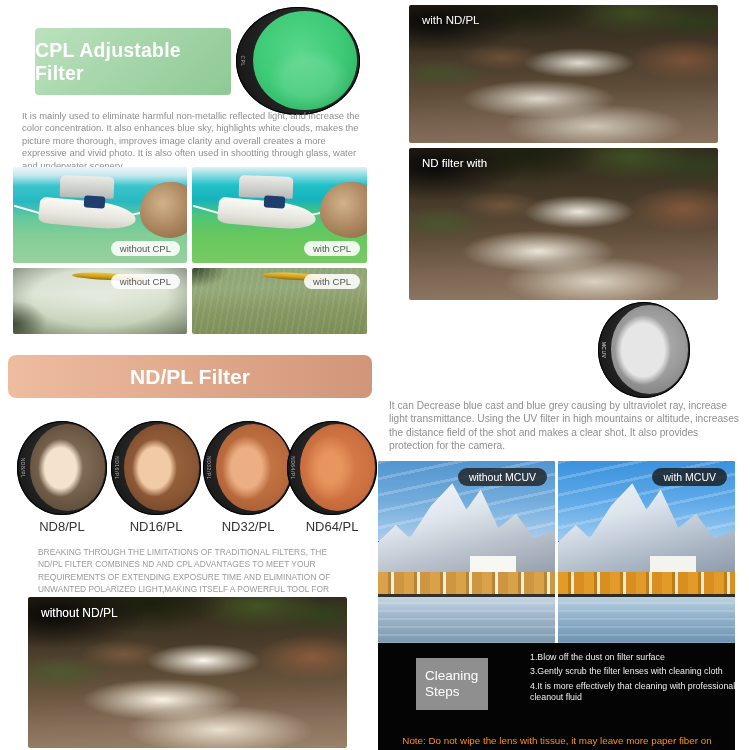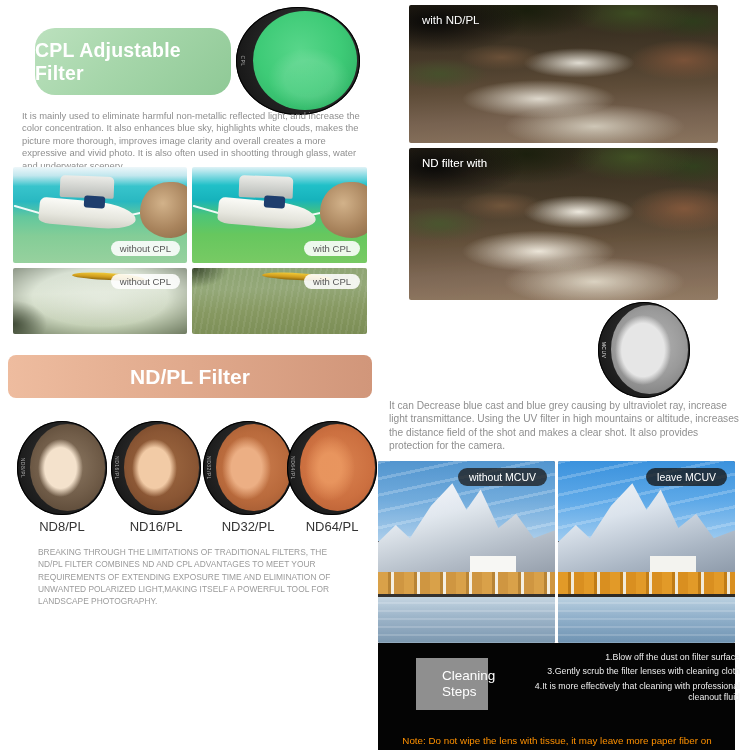--- a/index.html
+++ b/index.html
@@ -4,21 +4,21 @@
 <style>
   html,body{margin:0;padding:0;background:#ffffff;}
   #canvas{
     position:relative;width:750px;height:750px;background:#ffffff;overflow:hidden;
     font-family:"Liberation Sans","DejaVu Sans",sans-serif;
   }
   .abs{position:absolute;}
 
   
   .cpl-badge{
-    left:35px;top:28px;width:196px;height:67px;border-radius:20px;
+    left:35px;top:28px;width:196px;height:67px;border-radius:4px;
     background:linear-gradient(135deg,#bce1be 0%,#a6d6aa 45%,#8fc996 100%);
     color:#ffffff;font-size:19.5px;font-weight:bold;
     display:flex;align-items:center;justify-content:center;letter-spacing:.2px;
   }
   .nd-banner{
     left:8px;top:355px;width:364px;height:43px;border-radius:8px;
     background:linear-gradient(90deg,#eebc9f 0%,#e0a98c 50%,#d1967a 100%);
     color:#ffffff;font-size:21px;font-weight:bold;
     display:flex;align-items:center;justify-content:center;
   }
@@ -140,24 +140,24 @@
     border-bottom:3px solid #2e2a24;}
   .fj-water{position:absolute;left:0;top:73%;width:100%;height:27%;z-index:1;
     background:
      repeating-linear-gradient(180deg,rgba(255,255,255,.16) 0 2px,rgba(255,255,255,0) 2px 8px),
      linear-gradient(180deg,#c2d6e4 0%,#93b2cc 45%,#6f93b2 100%);}
 
   
   .cleaning{left:378px;top:643px;width:357px;height:107px;background:#040404;}
   .clean-box{position:absolute;left:38px;top:15px;width:72px;height:52px;background:#8f8f8f;
     color:#ffffff;font-size:13.5px;line-height:1.2;display:flex;align-items:center;
-    padding-left:26px;box-sizing:border-box;}
+    padding-left:9px;box-sizing:border-box;}
   .clean-steps{position:absolute;left:152px;top:9px;width:210px;color:#ededed;
     font-size:8.8px;line-height:1.34;}
-  .clean-steps p{margin:0 0 2.5px 0;text-align:right;}
+  .clean-steps p{margin:0 0 2.5px 0;}
   .clean-note{position:absolute;left:24px;top:91px;width:310px;text-align:center;
     color:#ff9100;font-size:9.8px;line-height:1.4;}
 </style>
 </head>
 <body>
 
 <div id="canvas">
 
   <div class="abs cpl-badge">
     <span>CPL Adjustable Filter</span>
@@ -239,20 +239,23 @@
     <span class="rim-text">ND64/PL</span>
   </div>
 
   <div class="abs filter-label" style="left:17px">ND8/PL</div>
   <div class="abs filter-label" style="left:111px">ND16/PL</div>
   <div class="abs filter-label" style="left:203px">ND32/PL</div>
   <div class="abs filter-label" style="left:287px">ND64/PL</div>
 
   <div class="abs desc nd-desc">BREAKING THROUGH THE LIMITATIONS OF TRADITIONAL FILTERS, THE ND/PL FILTER COMBINES ND AND CPL ADVANTAGES TO MEET YOUR REQUIREMENTS OF EXTENDING EXPOSURE TIME AND ELIMINATION OF UNWANTED POLARIZED LIGHT,MAKING ITSELF A POWERFUL TOOL FOR LANDSCAPE PHOTOGRAPHY.</div>
 
+  <div class="photo photo-stream" style="left:28px;top:597px;width:319px;height:151px;filter:brightness(1.12) contrast(1.02)">
+    <span class="photo-tag" style="font-size:12px">without ND/PL</span>
+  </div>
 
 
   <div class="lens" style="left:598px;top:302px;width:92px;height:96px">
     <div class="lens-rim"></div>
     <div class="lens-glass glass-mcuv"></div>
     <div class="lens-center center-mcuv"></div>
     <span class="rim-text" style="color:#e8e8e8">MCUV</span>
   </div>
 
   <div class="abs desc mcuv-desc">It can Decrease blue cast and blue grey causing by ultraviolet ray, increase light transmittance. Using the UV filter in high mountains or altitude, increases the distance field of the shot and makes a clear shot. It also provides protection for the camera.</div>
@@ -265,21 +268,21 @@
     <div class="fj-water"></div>
     <span class="pill-dark">without MCUV</span>
   </div>
 
   <div class="photo photo-fjord" style="left:558px;top:461px;width:177px;height:182px">
     <div class="fj-sky"></div>
     <div class="fj-mtn"></div>
     <div class="fj-house"></div>
     <div class="fj-houses"></div>
     <div class="fj-water"></div>
-    <span class="pill-dark">leave MCUV</span>
+    <span class="pill-dark">with MCUV</span>
   </div>
 
   <div class="abs cleaning">
     <div class="clean-box">
       <span>Cleaning Steps</span>
     </div>
     <div class="clean-steps">
       <p>1.Blow off the dust on filter surface</p>
       <p>3.Gently scrub the filter lenses with cleaning cloth</p>
       <p>4.It is more effectively that cleaning with professional cleanout fluid</p>

